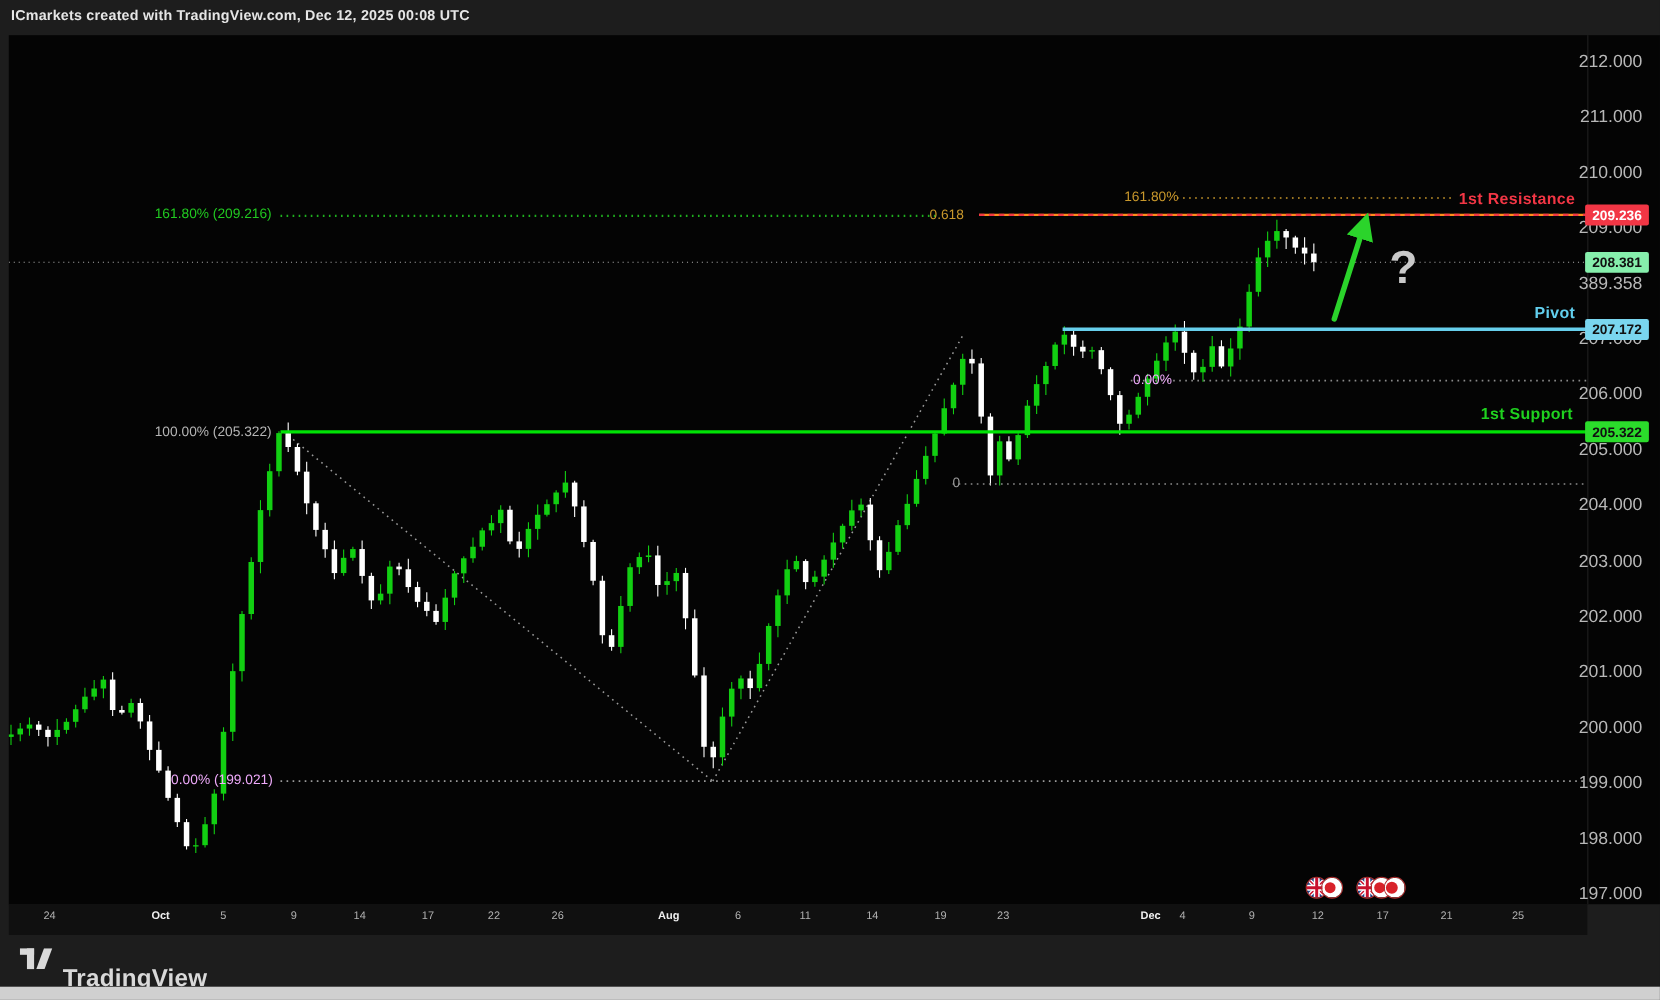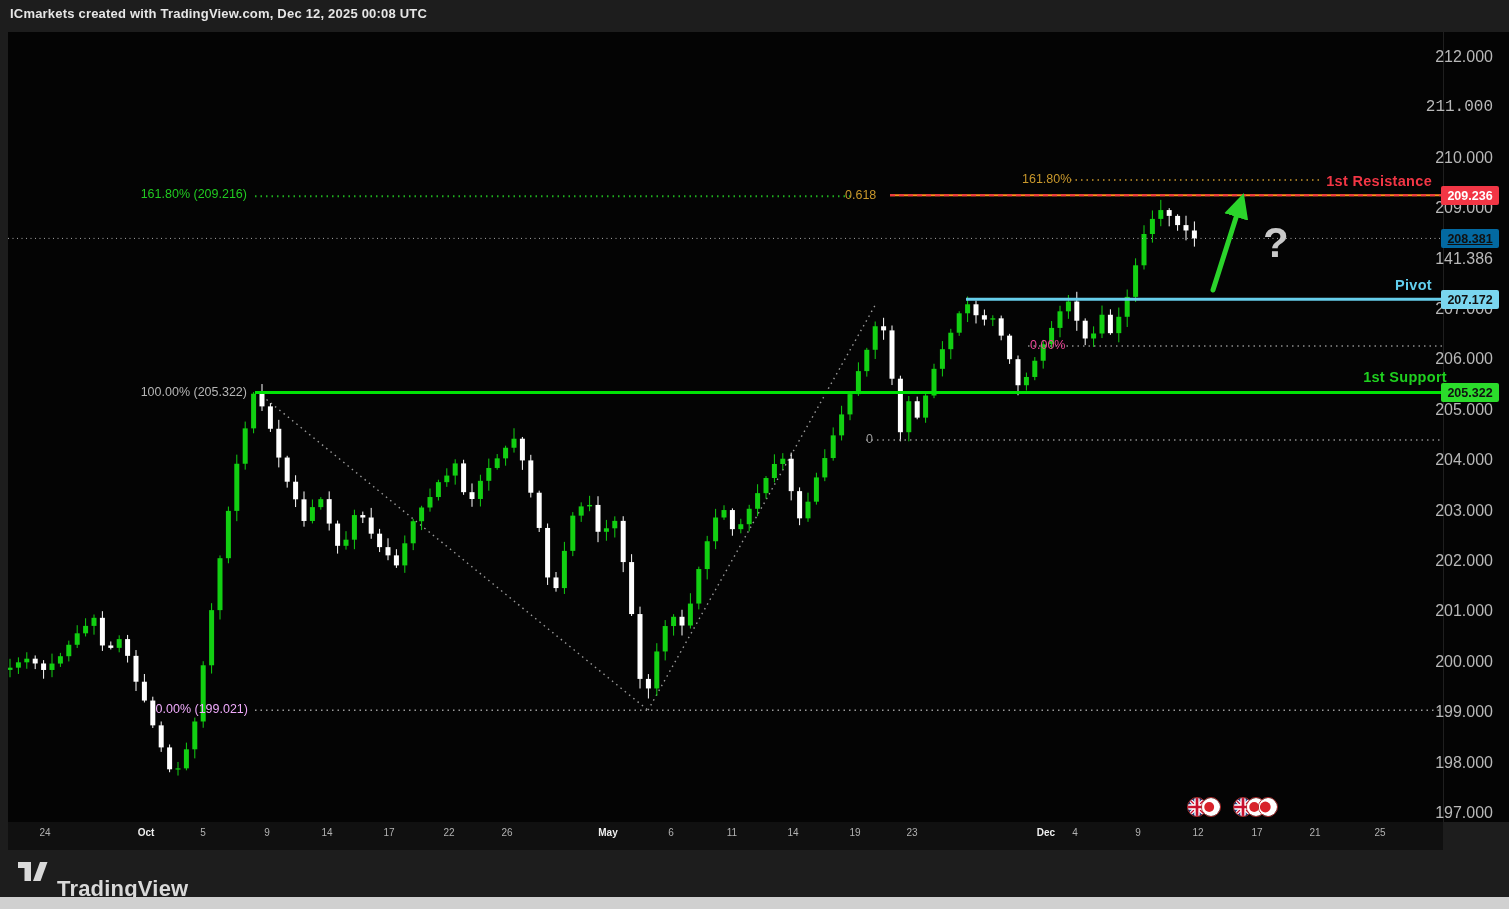--- a/index.html
+++ b/index.html
@@ -343,24 +343,24 @@
         <line x1="858" y1="407.9976" x2="1435" y2="407.9976" stroke="#8a8a8a" stroke-width="1.5" stroke-dasharray="1.5 4"></line>
         <line x1="247" y1="678.1416000000006" x2="1435" y2="678.1416000000006" stroke="#9a9a9a" stroke-width="1.5" stroke-dasharray="1.5 4"></line>
         <line x1="247" y1="360.57119999999986" x2="1435" y2="360.57119999999986" stroke="#00e305" stroke-width="3"></line>
         <line x1="958" y1="267.33120000000014" x2="1435" y2="267.33120000000014" stroke="#67cfec" stroke-width="3"></line>
         <line x1="1205" y1="258" x2="1232" y2="173" stroke="#2bd42b" stroke-width="5" stroke-linecap="round" marker-end="url(#ah)"></line>
       </svg>
   </div>
 
   <div class="price-axis" id="price-axis">
       <div class="ptick" style="top: 16px;">212.000</div>
-      <div class="ptick" style="top: 66.4px; font-family: Liberation Mono, monospace;">211.000</div>
+      <div class="ptick" style="top: 66.4px;">211.000</div>
       <div class="ptick" style="top: 116.8px;">210.000</div>
       <div class="ptick" style="top: 167.2px;">209.000</div>
-      <div class="ptick" style="top: 217.6px;">141.386</div>
+      <div class="ptick" style="top: 217.6px;">389.358</div>
       <div class="ptick" style="top: 268px;">207.000</div>
       <div class="ptick" style="top: 318.4px;">206.000</div>
       <div class="ptick" style="top: 368.8px;">205.000</div>
       <div class="ptick" style="top: 419.2px;">204.000</div>
       <div class="ptick" style="top: 469.6px;">203.000</div>
       <div class="ptick" style="top: 520px;">202.000</div>
       <div class="ptick" style="top: 570.4px;">201.000</div>
       <div class="ptick" style="top: 620.8px;">200.000</div>
       <div class="ptick" style="top: 671.2px;">199.000</div>
       <div class="ptick" style="top: 721.6px;">198.000</div>
@@ -368,51 +368,51 @@
     </div>
   <div class="time-axis" id="time-axis">
       <div class="tlabel" style="left: 37px;">24</div>
       <div class="tlabel bold" style="left: 138px;">Oct</div>
       <div class="tlabel" style="left: 195px;">5</div>
       <div class="tlabel" style="left: 259px;">9</div>
       <div class="tlabel" style="left: 319px;">14</div>
       <div class="tlabel" style="left: 381px;">17</div>
       <div class="tlabel" style="left: 441px;">22</div>
       <div class="tlabel" style="left: 499px;">26</div>
-      <div class="tlabel bold" style="left: 600px;">May</div>
+      <div class="tlabel bold" style="left: 600px;">Aug</div>
       <div class="tlabel" style="left: 663px;">6</div>
       <div class="tlabel" style="left: 724px;">11</div>
       <div class="tlabel" style="left: 785px;">14</div>
       <div class="tlabel" style="left: 847px;">19</div>
       <div class="tlabel" style="left: 904px;">23</div>
       <div class="tlabel bold" style="left: 1010px; margin-left: 28px;">Dec</div>
       <div class="tlabel" style="left: 1067px;">4</div>
       <div class="tlabel" style="left: 1130px;">9</div>
       <div class="tlabel" style="left: 1190px;">12</div>
       <div class="tlabel" style="left: 1249px;">17</div>
       <div class="tlabel" style="left: 1307px;">21</div>
       <div class="tlabel" style="left: 1372px;">25</div>
     </div>
 
   <div class="badge" style="top:186px;background:#f23645;color:#fff;">209.236</div>
-  <div class="badge" style="top:229px;background:#0369a1;color:#111;text-decoration:underline;">208.381</div>
+  <div class="badge" style="top:229px;background:#86efac;color:#111;">208.381</div>
   <div class="badge" style="top:290px;background:#7ad6ef;color:#111;">207.172</div>
   <div class="badge" style="top:383px;background:#2bdc2b;color:#111;">205.322</div>
 
   <div class="overlay">
     <div class="ann right" style="left:247px;top:187px;color:#21c921;">161.80% (209.216)</div>
     <div class="ann right" style="left:247px;top:385px;color:#b5b5b5;">100.00% (205.322)</div>
     <div class="ann right" style="left:248px;top:702px;color:#f0abfc;">0.00% (199.021)</div>
     <div class="ann" style="left:845px;top:188px;color:#c9982c;">0.618</div>
     <div class="ann" style="left:1022px;top:172px;color:#c9982c;">161.80%</div>
-    <div class="ann" style="left:1030px;top:338px;color:#ec4899;">0.00%</div>
+    <div class="ann" style="left:1030px;top:338px;color:#f0abfc;">0.00%</div>
     <div class="ann" style="left:866px;top:432px;color:#9a9a9a;">0</div>
     <div class="ann right big" style="left:1432px;top:173px;color:#f23645;">1st Resistance</div>
     <div class="ann right big" style="left:1432px;top:277px;color:#62cfee;">Pivot</div>
-    <div class="ann right big" style="left:1430px;top:369px;color:#1fd11f;margin-left:17px;">1st Support</div>
+    <div class="ann right big" style="left:1430px;top:369px;color:#1fd11f;">1st Support</div>
     <div class="ann qmark" style="left:1263px;top:222px;">?</div>
   </div>
 
   <div class="flags" style="left:1187px;width:40px;">
     <div class="flag" style="left:0;">
       <svg viewBox="0 0 20 20">
           <rect width="20" height="20" fill="#21468b"></rect>
         <path d="M0,0 20,20 M20,0 0,20" stroke="#fff" stroke-width="4"></path>
         <path d="M0,0 20,20 M20,0 0,20" stroke="#c8102e" stroke-width="1.4"></path>
         <path d="M10,0 V20 M0,10 H20" stroke="#fff" stroke-width="6"></path>

